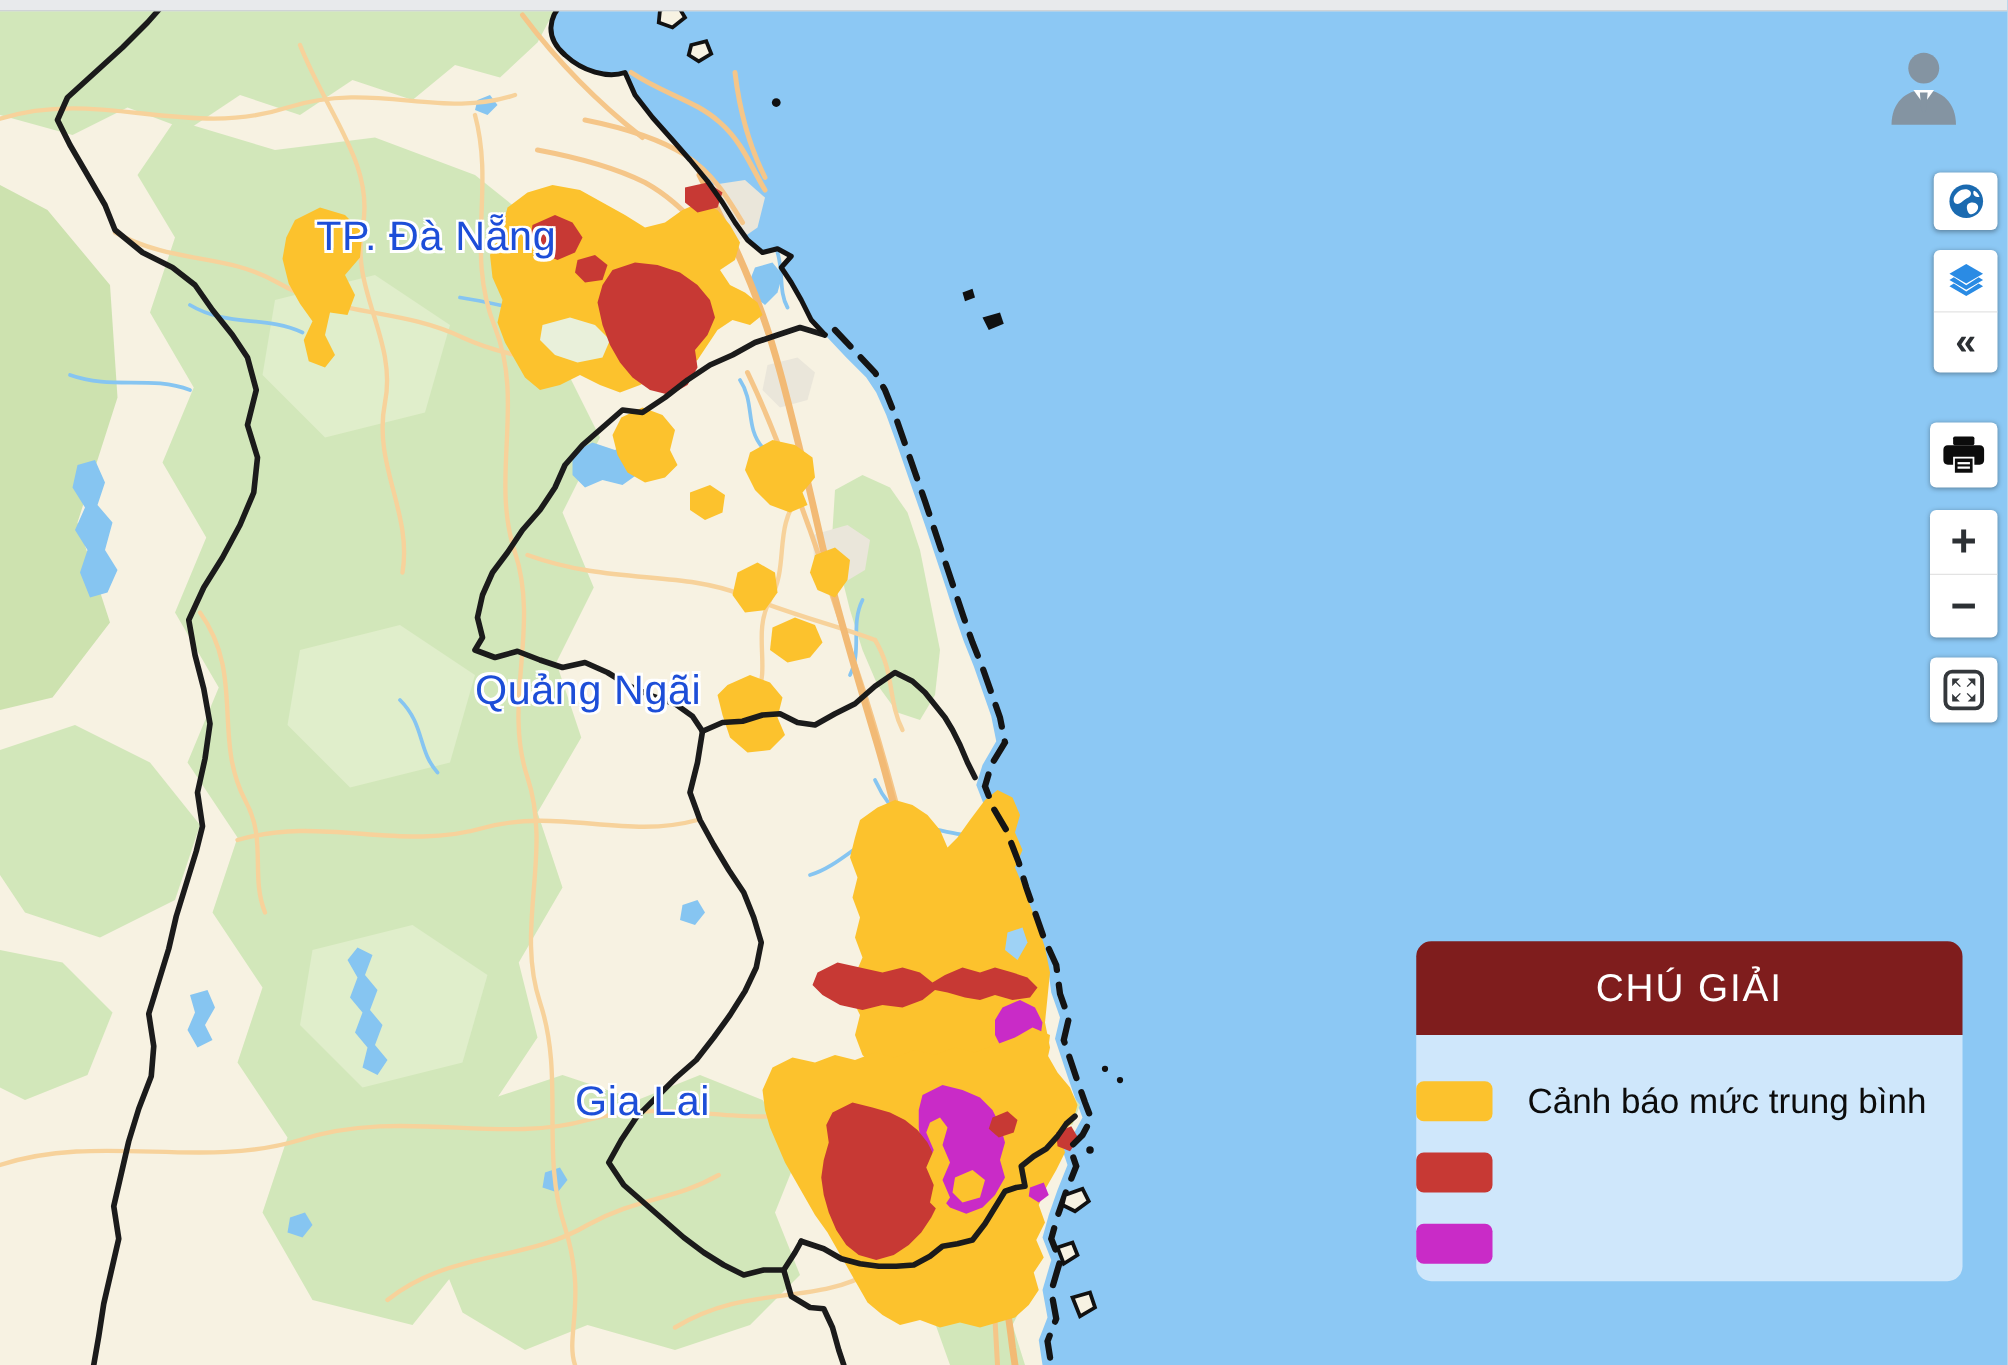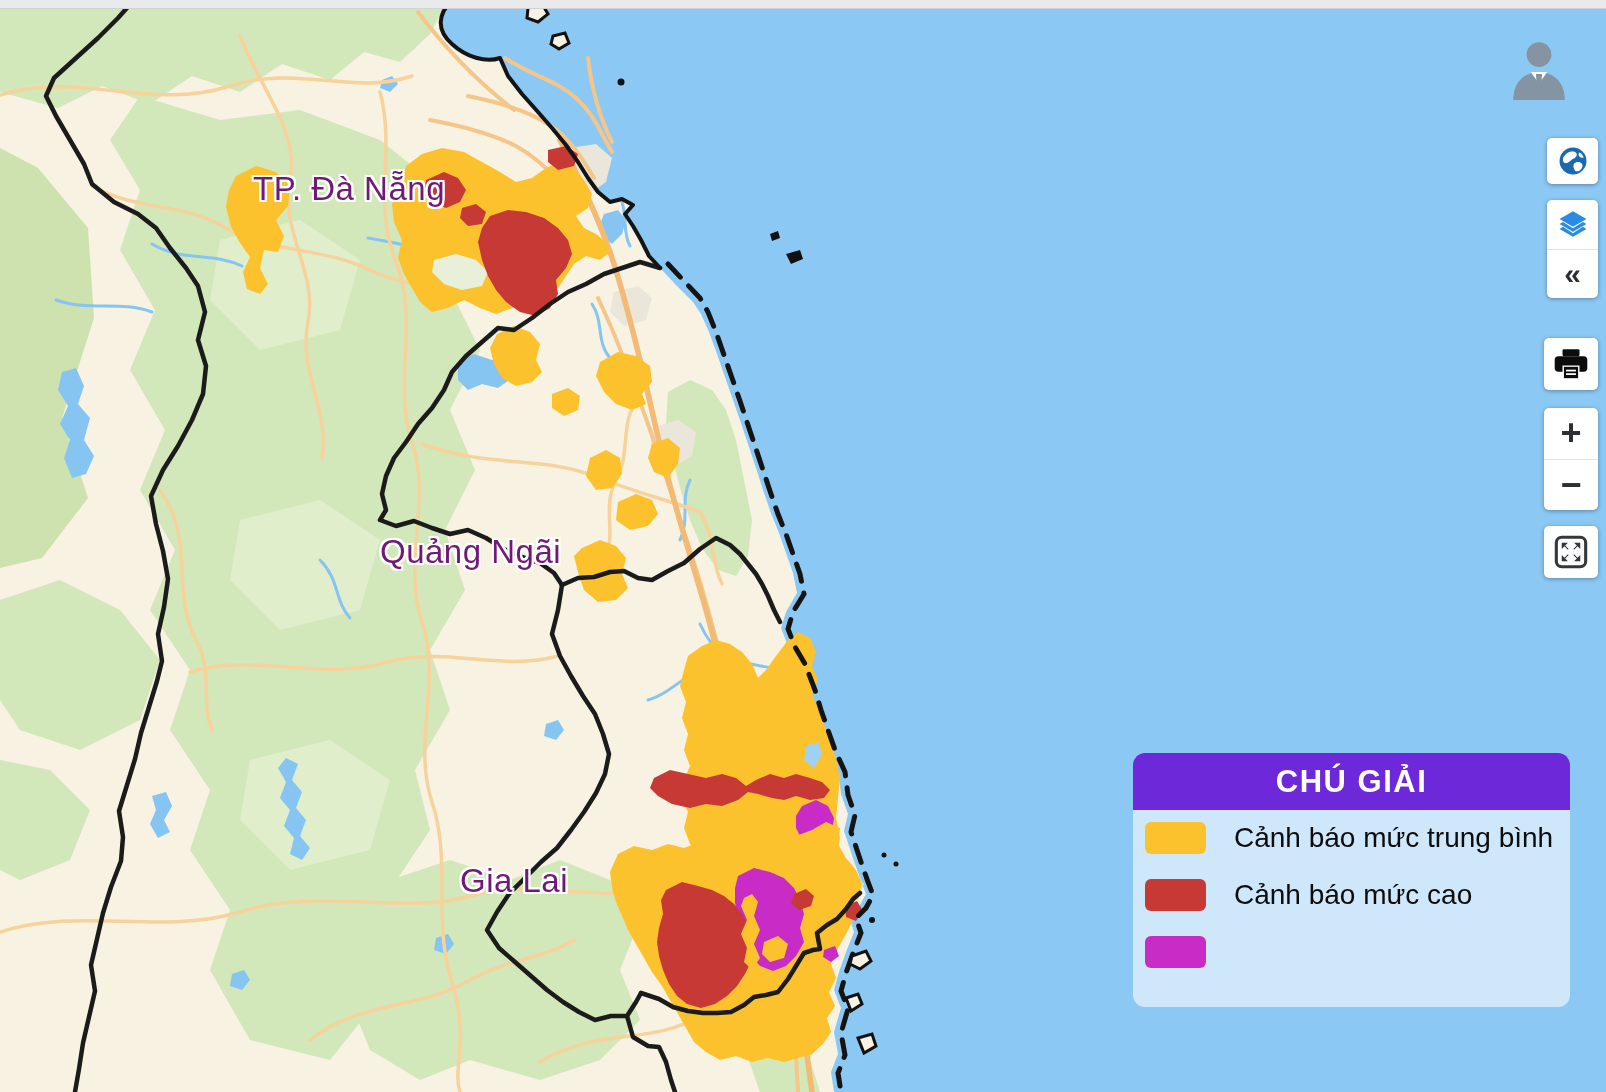--- a/index.html
+++ b/index.html
@@ -1,37 +1,37 @@
 <!DOCTYPE html>
 <html><head>
 <meta charset="utf-8">
 <style>
   html,body{margin:0;padding:0;background:#dfe3e6;font-family:"Liberation Sans",sans-serif;}
   .stage{position:relative;width:1606px;height:1092px;overflow:hidden;background:#8cc8f4;}
   .topstrip{position:absolute;left:0;top:0;width:1606px;height:8px;background:#e8eaec;border-bottom:1px solid #cfd3d6;z-index:40;}
   .mapsvg{position:absolute;left:0;top:0;width:1606px;height:1092px;}
   
-  .maplabel{position:absolute;color:#701a75;font-size:33px;letter-spacing:.5px;
+  .maplabel{position:absolute;color:#1d4ed8;font-size:33px;letter-spacing:.5px;
     text-shadow:-2px -2px 0 #fff,2px -2px 0 #fff,-2px 2px 0 #fff,2px 2px 0 #fff,0 -2px 0 #fff,0 2px 0 #fff,-2px 0 0 #fff,2px 0 0 #fff;
     white-space:nowrap;z-index:10;}
   
   .ctl{position:absolute;background:#fff;border-radius:5px;box-shadow:0 1px 4px rgba(0,0,0,.35);
     display:flex;align-items:center;justify-content:center;z-index:30;cursor:pointer;}
   .ctl-group{position:absolute;background:#fff;border-radius:5px;box-shadow:0 1px 4px rgba(0,0,0,.35);
     display:flex;flex-direction:column;z-index:30;overflow:hidden;}
   .ctl-group .half{flex:1;display:flex;align-items:center;justify-content:center;cursor:pointer;}
   .ctl-group .div{height:1px;background:#e3e3e3;}
   .glyph{font-weight:900;color:#2c3034;line-height:1;}
   .user-wrap{position:absolute;left:1506px;top:36px;width:66px;height:70px;z-index:30;cursor:pointer;}
   
   .legend{position:absolute;left:1133px;top:753px;width:437px;z-index:20;}
-  .legend-header{height:57px;background:#6d28d9;border-radius:12px 12px 0 0;display:flex;align-items:center;justify-content:center;
-    color:#fff;font-weight:bold;font-size:31px;letter-spacing:1.5px;}
+  .legend-header{height:75px;background:#7f1d1d;border-radius:12px 12px 0 0;display:flex;align-items:center;justify-content:center;
+    color:#fff;font-weight:normal;font-size:31px;letter-spacing:1.5px;}
   .legend-body{background:#cfe7fb;border-radius:0 0 12px 12px;padding:12px 0 14px 0;}
-  .legend-row{height:57px;display:flex;align-items:flex-start;padding-left:12px;}
+  .legend-row{height:57px;display:flex;align-items:flex-end;padding-left:0;}
   .swatch{width:61px;height:32px;border-radius:6px;flex:0 0 61px;}
   .icon-slot{width:61px;display:flex;justify-content:center;flex:0 0 61px;}
   .legend-label{margin-left:28px;font-size:28px;color:#0c0c0c;white-space:nowrap;}
 </style>
 </head>
 <body>
 
 <div class="stage">
 
   <svg class="mapsvg" viewBox="0 0 1606 1092">
@@ -248,20 +248,19 @@
 
   <div class="legend">
     <div class="legend-header">CHÚ GIẢI</div>
     <div class="legend-body">
       <div class="legend-row">
         <div class="swatch" style="background: rgb(252, 194, 45);"></div>
         <div class="legend-label">Cảnh báo mức trung bình</div>
       </div>
       <div class="legend-row">
         <div class="swatch" style="background: rgb(199, 57, 52);"></div>
-        <div class="legend-label">Cảnh báo mức cao</div>
       </div>
       <div class="legend-row">
         <div class="swatch" style="background: rgb(201, 43, 199);"></div>
       </div>
     </div>
   </div>
 </div>
 
 </body></html>

